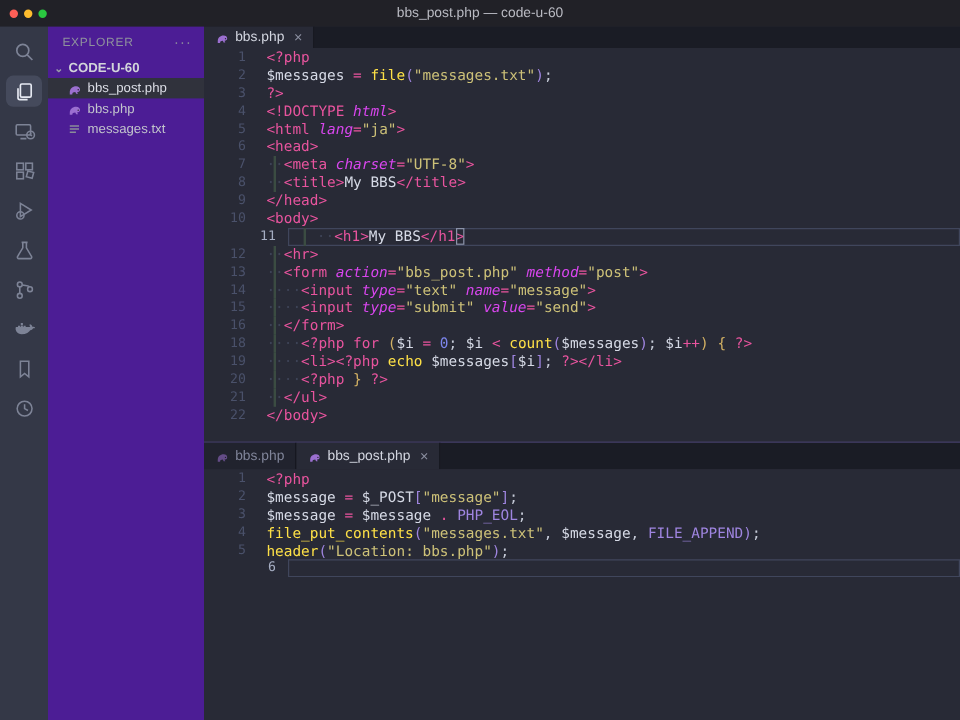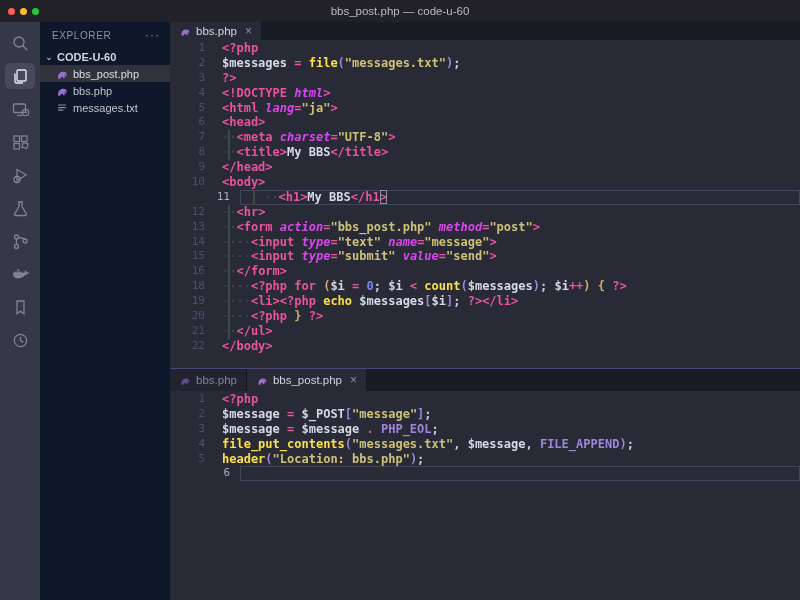--- a/index.html
+++ b/index.html
@@ -21,21 +21,21 @@
 
   
   .actbar { width:40px; background:#343847; display:flex; flex-direction:column;
             align-items:center; padding-top:8px; gap:7px; flex:0 0 40px; }
   .act { width:30px; height:26px; display:flex; align-items:center; justify-content:center;
          color:#7d8396; border-radius:6px; }
   .act svg { width:19px; height:19px; }
   .act.active { background:#454a5c; color:#e6e9f2; }
 
   
-  .sidebar { width:130px; background:#0f172a; flex:0 0 130px; color:#c9cbd3; font-size:11px; }
+  .sidebar { width:130px; background:#4c1d95; flex:0 0 130px; color:#c9cbd3; font-size:11px; }
   .sb-head { height:26px; display:flex; align-items:center; justify-content:space-between;
              padding:0 10px 0 12px; color:#8f929d; letter-spacing:.6px; font-size:10px; }
   .sb-menu { color:#8f929d; font-size:12px; letter-spacing:1px; cursor:default; }
   .sb-folder { height:17px; display:flex; align-items:center; gap:3px; padding-left:4px;
                font-weight:bold; font-size:11px; color:#d2d4da; }
   .chev { color:#9a9da8; font-size:9px; width:10px; text-align:center; }
   .sb-file { height:17px; display:flex; align-items:center; gap:5px; padding-left:16px;
              color:#c2c4cc; font-size:11px; }
   .sb-file.sel { background:#30323c; color:#dcdee6; }
   .fic { width:12px; height:12px; flex:0 0 12px; }
@@ -51,21 +51,21 @@
   .tab .fic { width:11px; height:11px; }
   .tab.dim .fic { opacity:.55; }
   .tclose { color:#8b8fa0; font-size:12px; margin-left:3px; line-height:1; }
 
   
   .code { flex:1; overflow:hidden; background:#282a36; padding-top:1px;
           font-family:"DejaVu Sans Mono", monospace; font-size:12px; }
   .line { display:flex; height:14.9px; line-height:14.9px; white-space:pre; }
   .gut { width:45px; flex:0 0 45px; text-align:right; padding-right:10px;
          color:#4a516a; font-size:11px; }
-  .lt { flex:1; padding-left:7px; position:relative;font-weight:bold; }
+  .lt { flex:1; padding-left:7px; position:relative; }
   .line.cur .lt { box-shadow: inset 0 0 0 1px #40465c; padding-left: 24px; }
   .line.cur .gut { color:#a6aec3;margin-left:25px; }
   .line.g .lt::before { content:""; position:absolute; left:13px; top:0; bottom:0;
                         width:2px; background:#3b4c42; }
   .grp-top { height:346px; display:flex; flex-direction:column; flex:0 0 346px; }
   .grp-bot { flex:1; display:flex; flex-direction:column; border-top:1px solid #4b4474; min-height:0; }
 
   
   .t-k   { color:#e8549e; }
   .t-v   { color:#d6dae6; }

